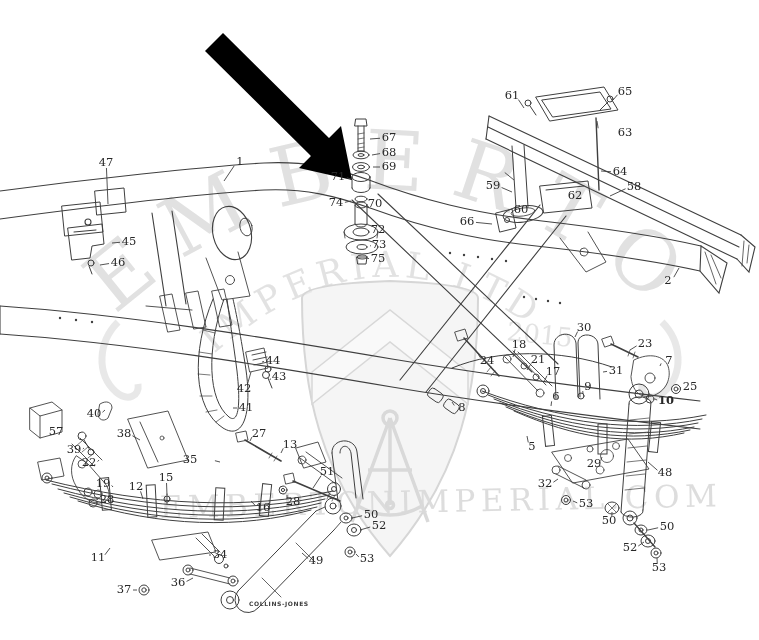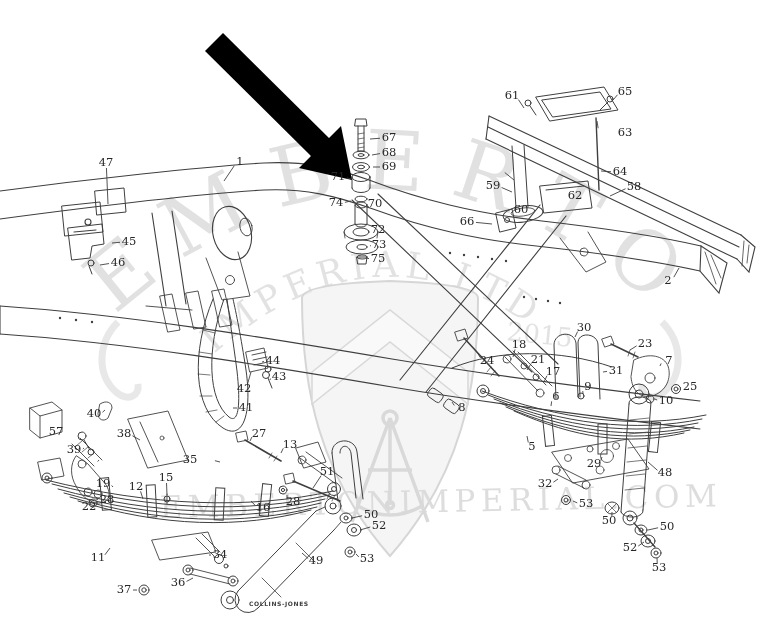--- a/index.html
+++ b/index.html
@@ -415,42 +415,42 @@
       <span class="plabel" style="left: 668px; top: 281px;">2</span>
       <span class="plabel" style="left: 487px; top: 361px;">24</span>
       <span class="plabel" style="left: 519px; top: 345px;">18</span>
       <span class="plabel" style="left: 538px; top: 360px;">21</span>
       <span class="plabel" style="left: 553px; top: 372px;">17</span>
       <span class="plabel" style="left: 584px; top: 328px;">30</span>
       <span class="plabel" style="left: 616px; top: 371px;">31</span>
       <span class="plabel" style="left: 645px; top: 344px;">23</span>
       <span class="plabel" style="left: 669px; top: 361px;">7</span>
       <span class="plabel" style="left: 690px; top: 387px;">25</span>
-      <span class="plabel" style="left: 666px; top: 401px;">10</span>
+      <span class="plabel" style="left: 666px; top: 401px; font-weight: bold;">10</span>
       <span class="plabel" style="left: 462px; top: 408px;">8</span>
       <span class="plabel" style="left: 556px; top: 397px;">6</span>
       <span class="plabel" style="left: 588px; top: 387px;">9</span>
       <span class="plabel" style="left: 532px; top: 447px;">5</span>
       <span class="plabel" style="left: 594px; top: 464px;">29</span>
       <span class="plabel" style="left: 545px; top: 484px;">32</span>
       <span class="plabel" style="left: 586px; top: 504px;">53</span>
       <span class="plabel" style="left: 665px; top: 473px;">48</span>
       <span class="plabel" style="left: 609px; top: 521px;">50</span>
       <span class="plabel" style="left: 667px; top: 527px;">50</span>
       <span class="plabel" style="left: 630px; top: 548px;">52</span>
       <span class="plabel" style="left: 659px; top: 568px;">53</span>
       <span class="plabel" style="left: 273px; top: 361px;">44</span>
       <span class="plabel" style="left: 279px; top: 377px;">43</span>
       <span class="plabel" style="left: 244px; top: 389px;">42</span>
       <span class="plabel" style="left: 246px; top: 408px;">41</span>
       <span class="plabel" style="left: 94px; top: 414px;">40</span>
       <span class="plabel" style="left: 56px; top: 432px;">57</span>
       <span class="plabel" style="left: 124px; top: 434px;">38</span>
       <span class="plabel" style="left: 74px; top: 450px;">39</span>
-      <span class="plabel" style="left: 89px; top: 463px; margin-top: 44px;">22</span>
+      <span class="plabel" style="left: 89px; top: 463px;">22</span>
       <span class="plabel" style="left: 103px; top: 484px;">19</span>
       <span class="plabel" style="left: 107px; top: 500px;">28</span>
       <span class="plabel" style="left: 136px; top: 487px;">12</span>
       <span class="plabel" style="left: 166px; top: 478px;">15</span>
       <span class="plabel" style="left: 190px; top: 460px;">35</span>
       <span class="plabel" style="left: 259px; top: 434px;">27</span>
       <span class="plabel" style="left: 290px; top: 445px;">13</span>
       <span class="plabel" style="left: 327px; top: 472px;">51</span>
       <span class="plabel" style="left: 293px; top: 502px;">28</span>
       <span class="plabel" style="left: 263px; top: 508px;">16</span>

